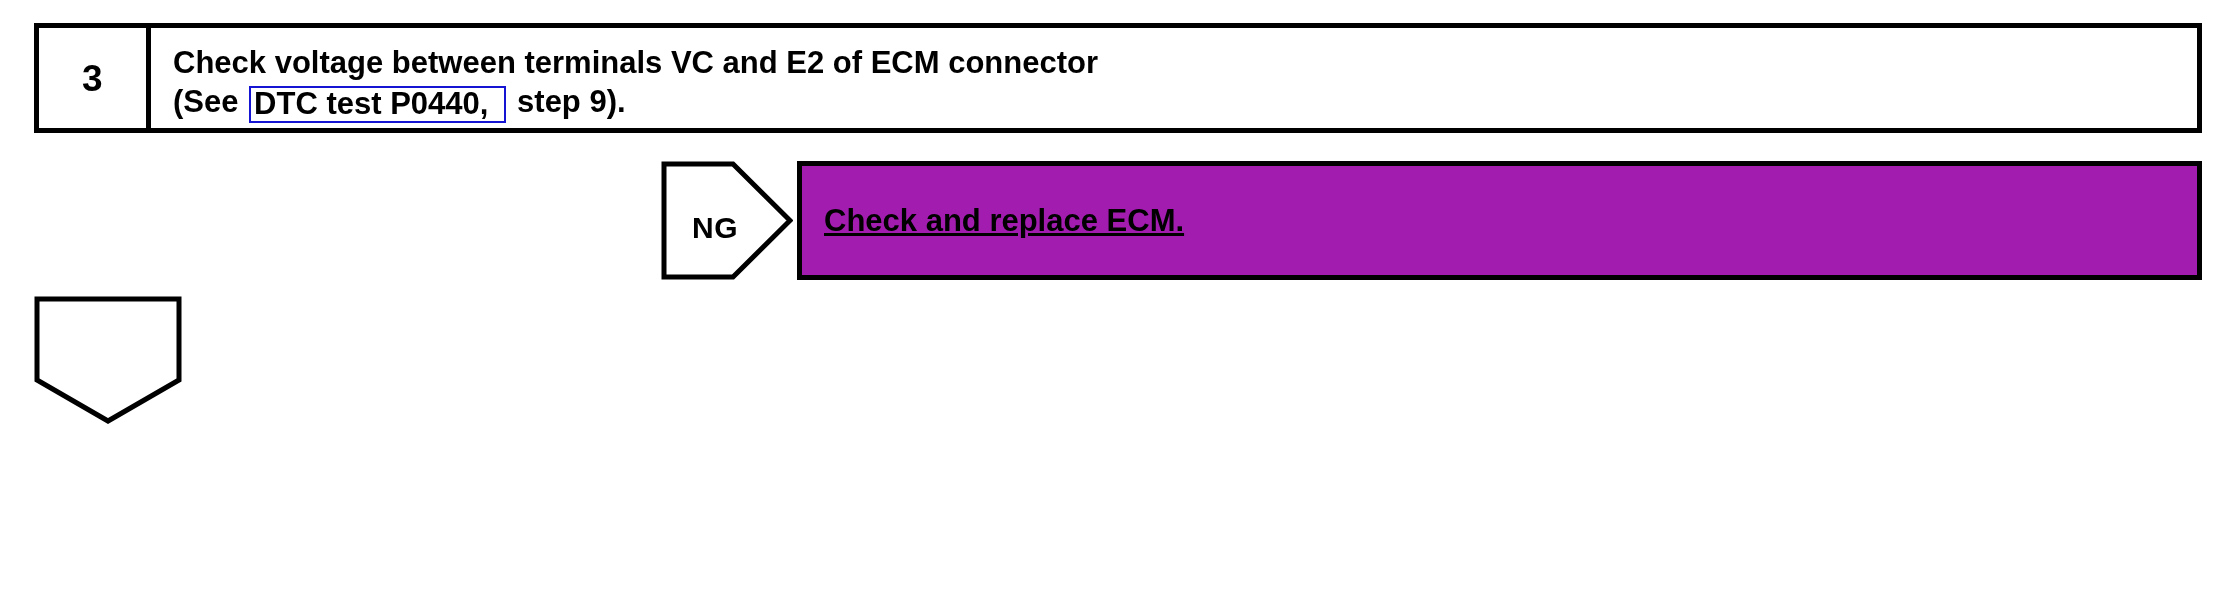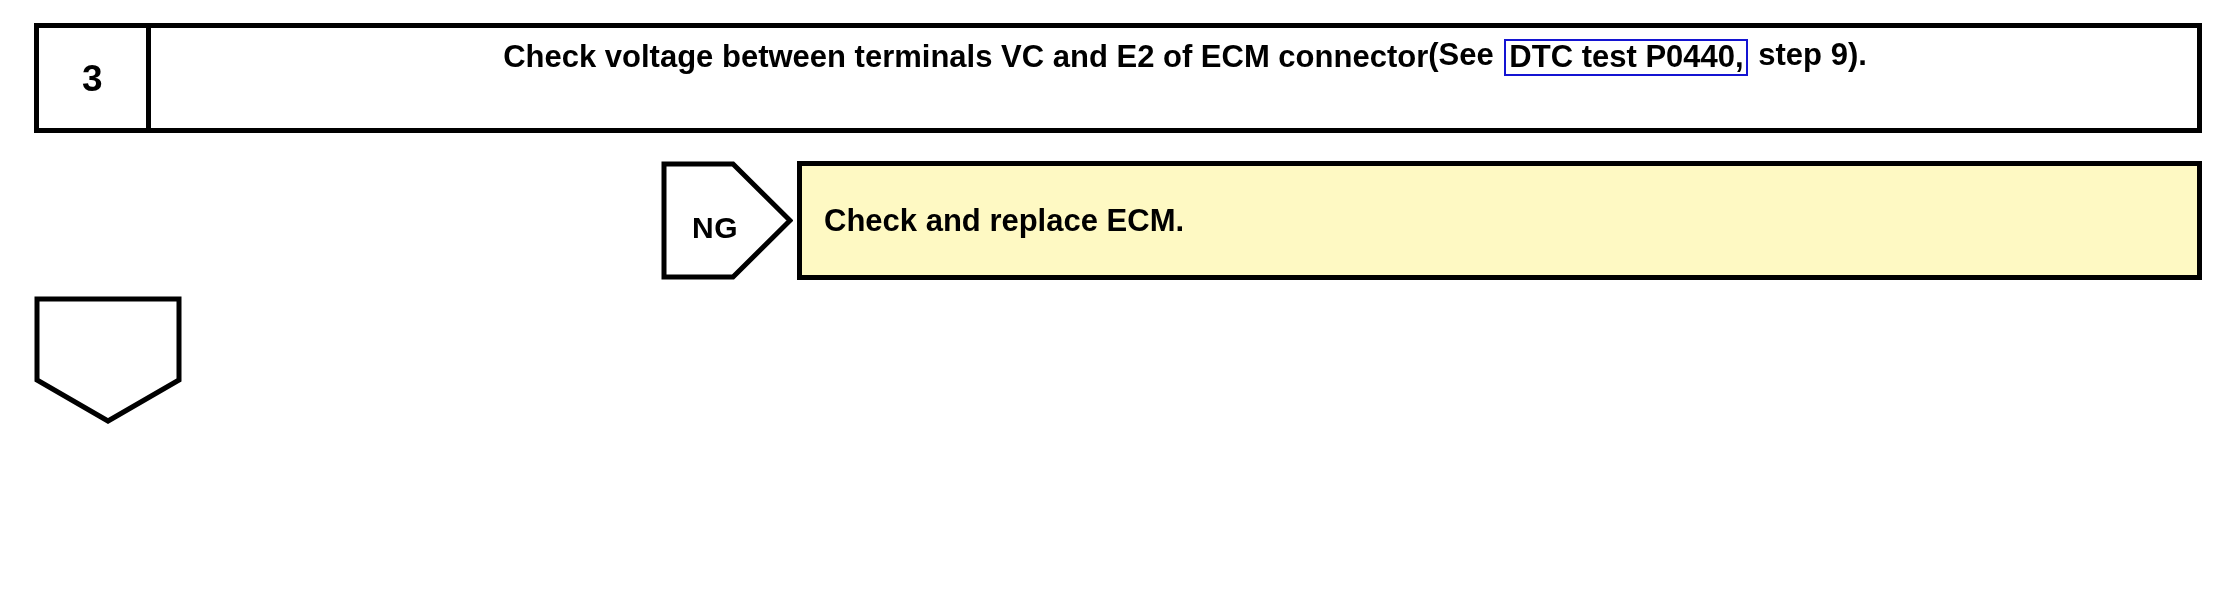--- a/index.html
+++ b/index.html
@@ -47,37 +47,37 @@
     font-weight: bold;
     color: #000000;
     line-height: 1;
     letter-spacing: 0.5px;
   }
   .step-body-cell {
     flex: 1 1 auto;
     padding: 8px 0 0 22px;
     box-sizing: border-box;
     display: flex;
-    flex-direction: row;
+    flex-direction: column;
     justify-content: center;
   }
   .step-line {
     font-size: 31px;
     font-weight: bold;
     color: #000000;
     line-height: 1.33;
     white-space: nowrap;
   }
   .step-line-2 {
     margin-top: -2px;
   }
   .link-box {
     display: inline-block;
     border: 2px solid #1414d2;
-    padding: 0 2px 0 3px;
+    padding: 0 16px 0 3px;
     margin: 0 2px;
     line-height: 1.06;
     vertical-align: baseline;
     color: #000000;
     font-weight: bold;
     position: relative;
     top: 2px;
   }
 
   
@@ -109,24 +109,25 @@
     pointer-events: none;
   }
   .result-box {
     position: absolute;
     left: 797px;
     top: 161px;
     width: 1405px;
     height: 119px;
     box-sizing: border-box;
     border: 5px solid #000000;
-    background: #fef9c3;
+    background: #a21caf;
     display: flex;
     align-items: center;
     padding-left: 22px;
+    text-decoration: underline;
   }
   .result-text {
     font-size: 31px;
     font-weight: bold;
     color: #000000;
     line-height: 1.2;
   }
 
   
   .ok-arrow {

